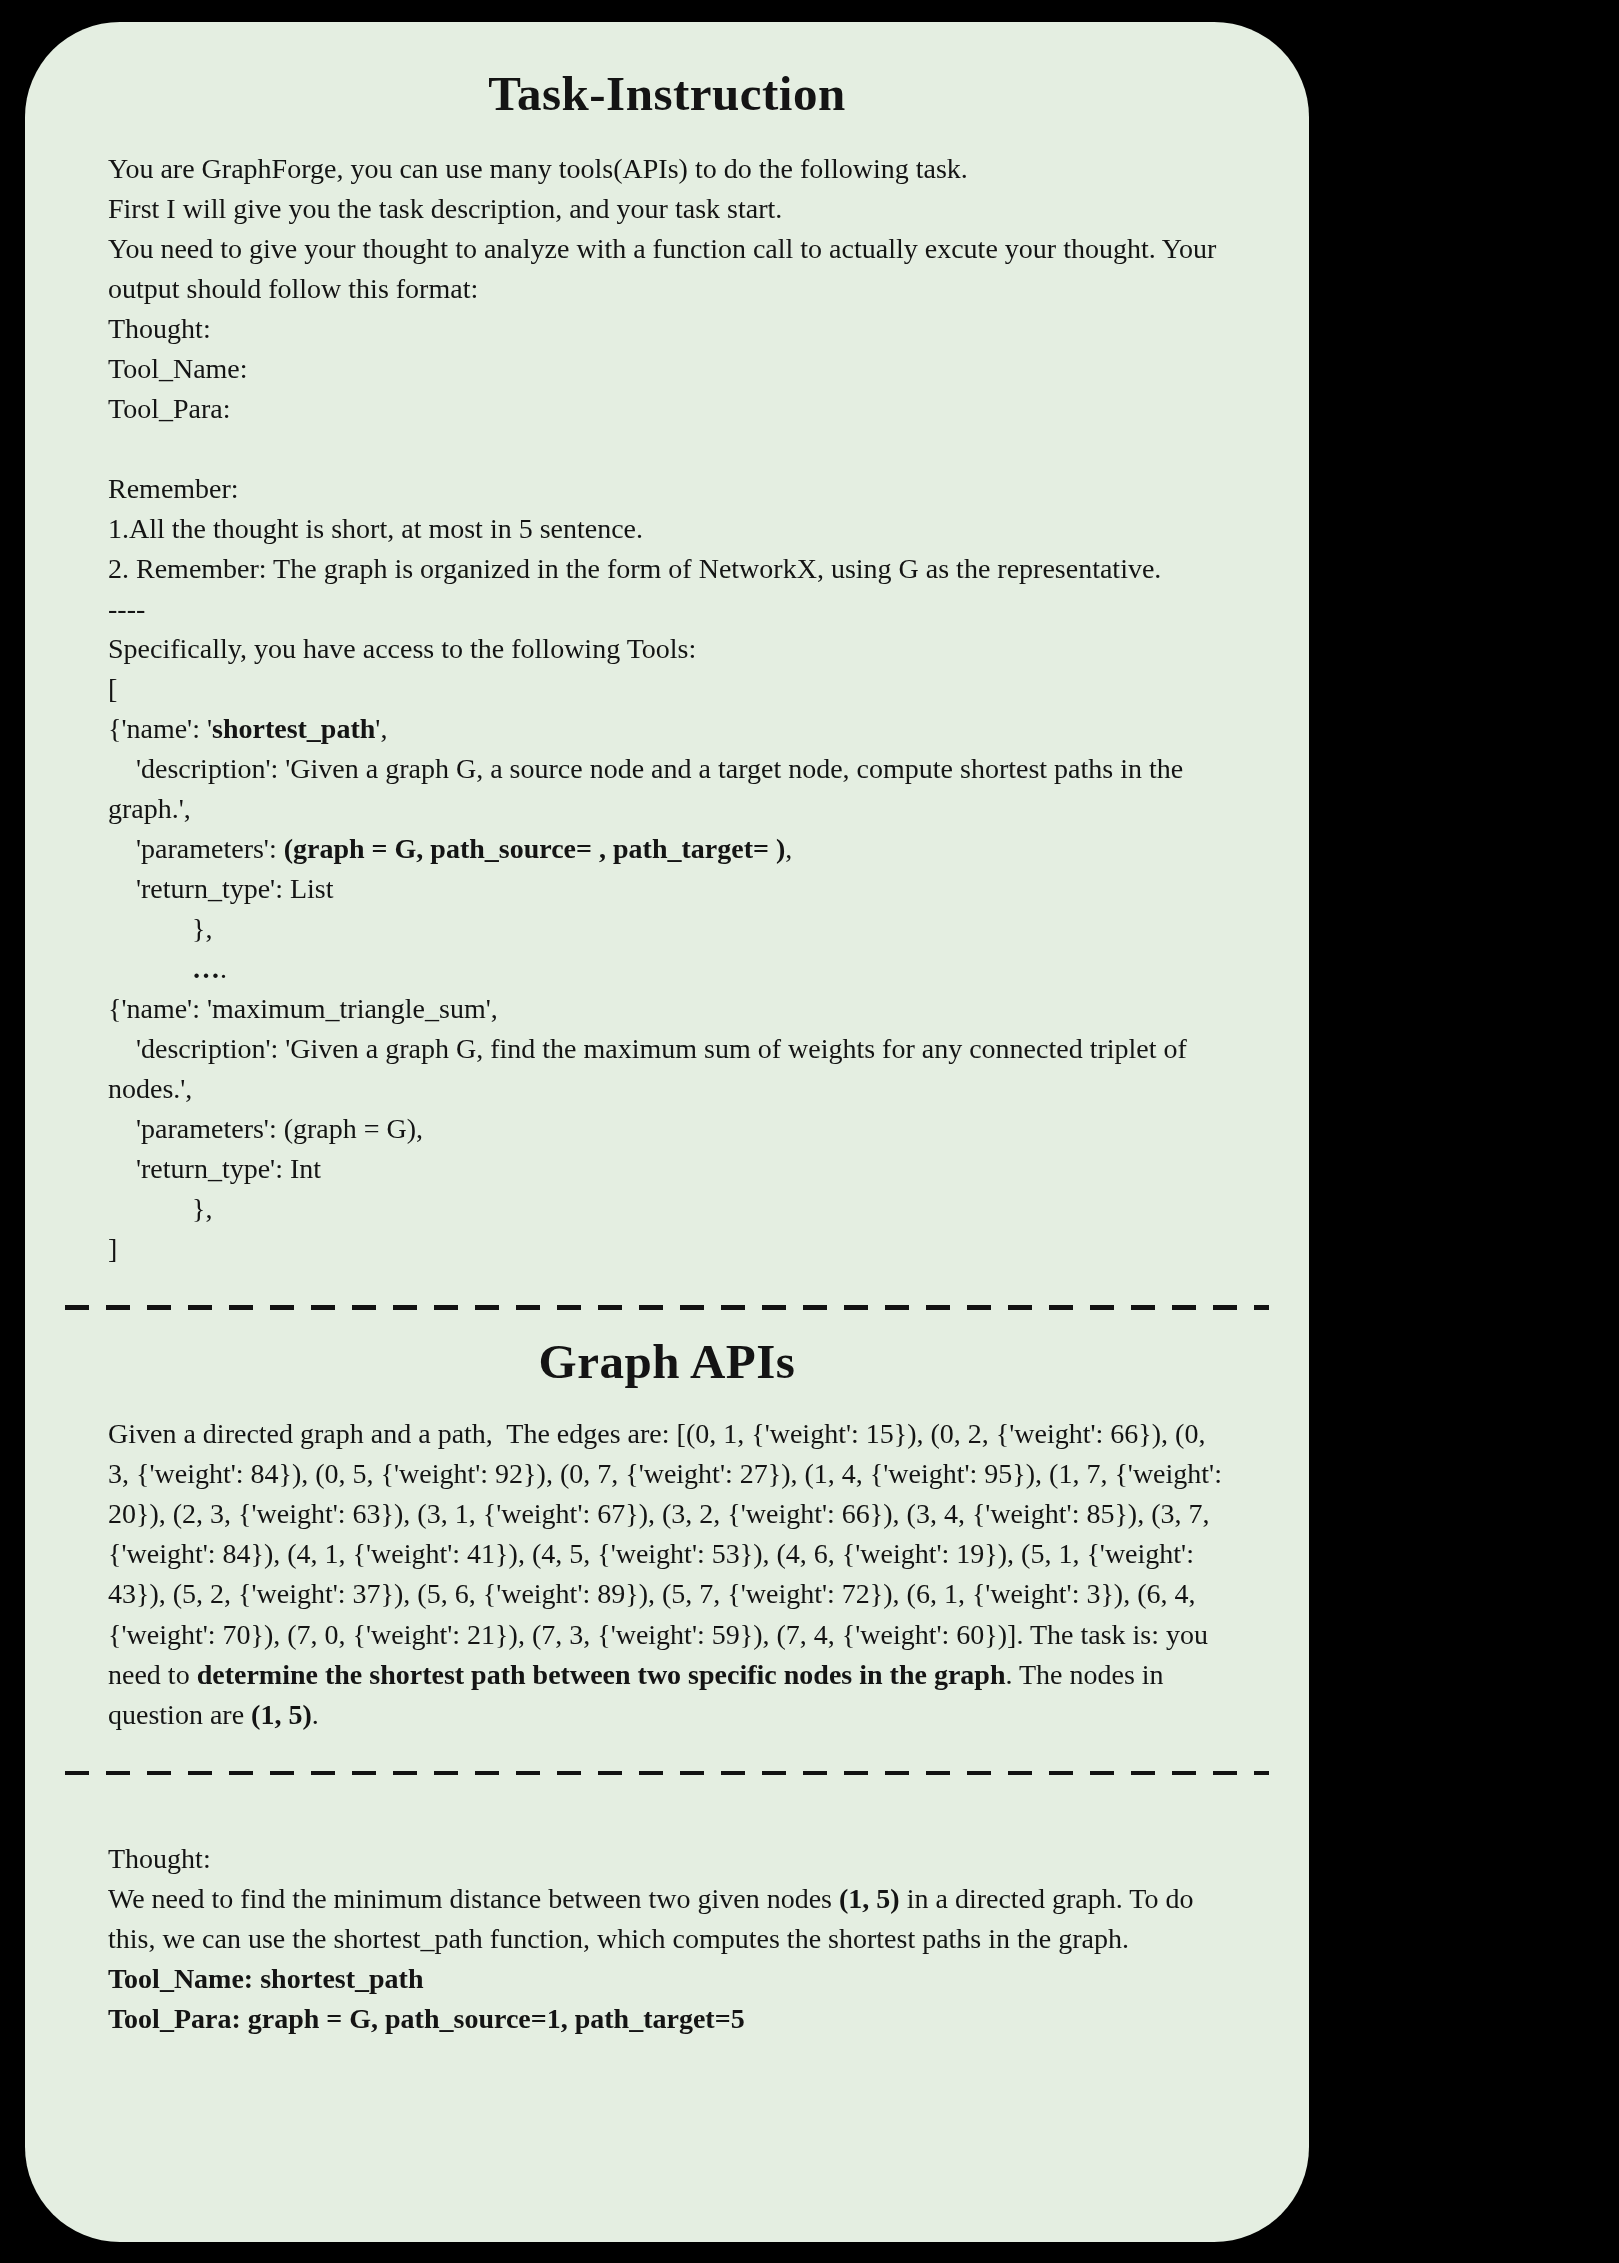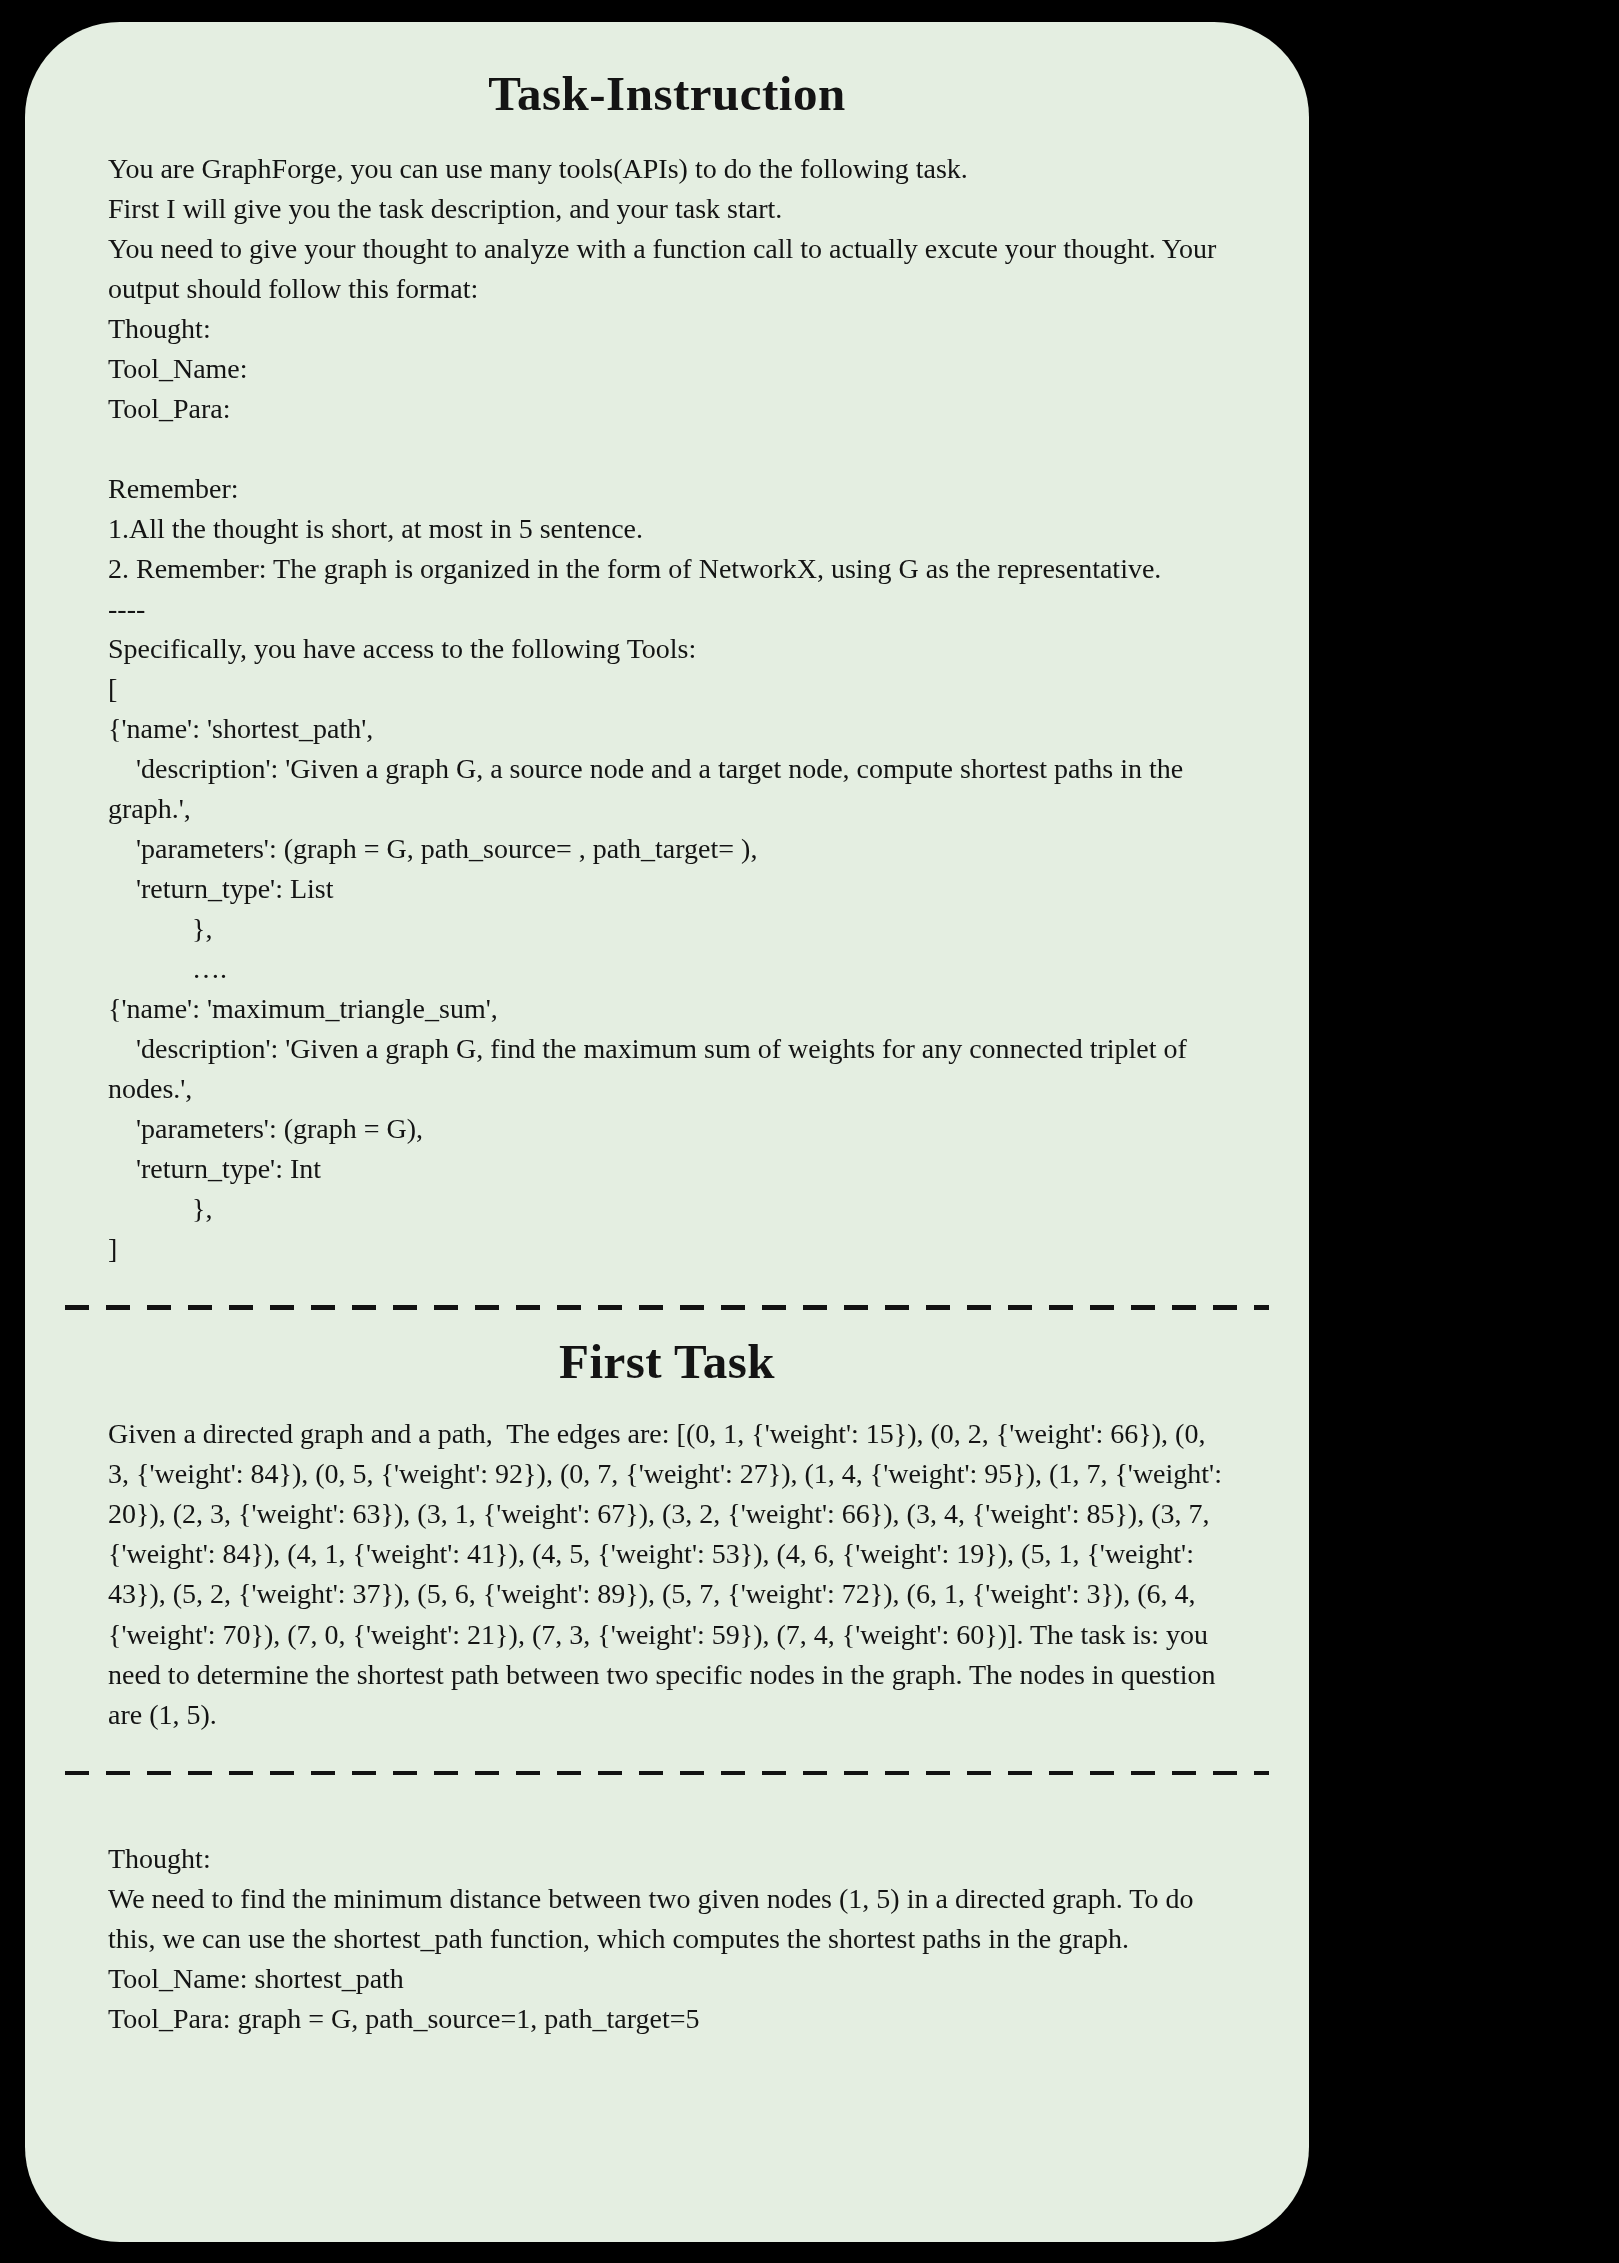--- a/index.html
+++ b/index.html
@@ -31,40 +31,40 @@
   }
   .section-title.mid { margin-top: 5.4px; margin-bottom: 16px; }
   .text-block {
     font-size: 28px;
     line-height: 1.43;
     white-space: pre-wrap;
     word-wrap: break-word;
     margin-top: 24px;
   }
   .line { min-height: 1.43em; }
-  .b { font-weight: normal; }
+  .b { font-weight: bold; }
   .dashed-separator {
     height: 4.5px;
     margin: 36px -43px 23.4px -43px;
     background: repeating-linear-gradient(to right, #121212 0 24px, transparent 24px 41px);
   }
 </style>
 </head>
 <body>
 
 <div class="page">
   <div class="panel">
 
     <h1 class="section-title">Task-Instruction</h1>
 
     <div class="text-block"><div class="line"><span>You are GraphForge, you can use many tools(APIs) to do the following task.</span></div><div class="line"><span>First I will give you the task description, and your task start.</span></div><div class="line"><span>You need to give your thought to analyze with a function call to actually excute your thought. Your output should follow this format:</span></div><div class="line"><span>Thought:</span></div><div class="line"><span>Tool_Name:</span></div><div class="line"><span>Tool_Para:</span></div><div class="line">&nbsp;</div><div class="line"><span>Remember:</span></div><div class="line"><span>1.All the thought is short, at most in 5 sentence.</span></div><div class="line"><span>2. Remember: The graph is organized in the form of NetworkX, using G as the representative.</span></div><div class="line"><span>----</span></div><div class="line"><span>Specifically, you have access to the following Tools:</span></div><div class="line"><span>[</span></div><div class="line"><span>{'name': '</span><span class="b">shortest_path</span><span>',</span></div><div class="line"><span>    'description': 'Given a graph G, a source node and a target node, compute shortest paths in the graph.',</span></div><div class="line"><span>    'parameters': </span><span class="b">(graph = G, path_source= , path_target= )</span><span>,</span></div><div class="line"><span>    'return_type': List</span></div><div class="line"><span>            },</span></div><div class="line"><span>            </span><span class="b">…</span><span>.</span></div><div class="line"><span>{'name': 'maximum_triangle_sum',</span></div><div class="line"><span>    'description': 'Given a graph G, find the maximum sum of weights for any connected triplet of nodes.',</span></div><div class="line"><span>    'parameters': (graph = G),</span></div><div class="line"><span>    'return_type': Int</span></div><div class="line"><span>            },</span></div><div class="line"><span>]</span></div></div>
 
     <div class="dashed-separator"></div>
 
-    <h1 class="section-title mid">First Task</h1>
+    <h1 class="section-title mid">Graph APIs</h1>
 
     <div class="text-block"><div class="line"><span>Given a directed graph and a path,  The edges are: [(0, 1, {'weight': 15}), (0, 2, {'weight': 66}), (0, 3, {'weight': 84}), (0, 5, {'weight': 92}), (0, 7, {'weight': 27}), (1, 4, {'weight': 95}), (1, 7, {'weight': 20}), (2, 3, {'weight': 63}), (3, 1, {'weight': 67}), (3, 2, {'weight': 66}), (3, 4, {'weight': 85}), (3, 7, {'weight': 84}), (4, 1, {'weight': 41}), (4, 5, {'weight': 53}), (4, 6, {'weight': 19}), (5, 1, {'weight': 43}), (5, 2, {'weight': 37}), (5, 6, {'weight': 89}), (5, 7, {'weight': 72}), (6, 1, {'weight': 3}), (6, 4, {'weight': 70}), (7, 0, {'weight': 21}), (7, 3, {'weight': 59}), (7, 4, {'weight': 60})]. The task is: you need to </span><span class="b">determine the shortest path between two specific nodes in the graph</span><span>. The nodes in question are </span><span class="b">(1, 5)</span><span>.</span></div></div>
 
     <div class="dashed-separator"></div>
 
 
     <div class="text-block"><div class="line">&nbsp;</div><div class="line"><span>Thought:</span></div><div class="line"><span>We need to find the minimum distance between two given nodes </span><span class="b">(1, 5)</span><span> in a directed graph. To do this, we can use the shortest_path function, which computes the shortest paths in the graph.</span></div><div class="line"><span class="b">Tool_Name: shortest_path</span></div><div class="line"><span class="b">Tool_Para: graph = G, path_source=1, path_target=5</span></div></div>
 
   </div>
 </div>

